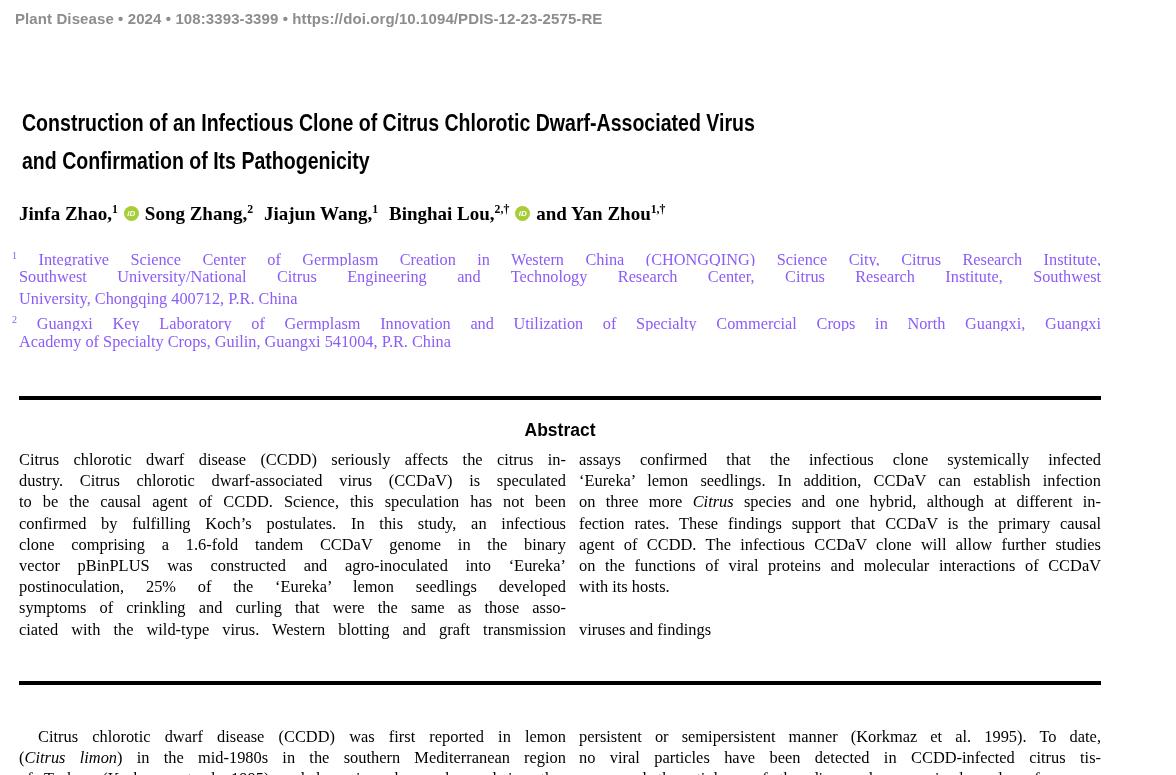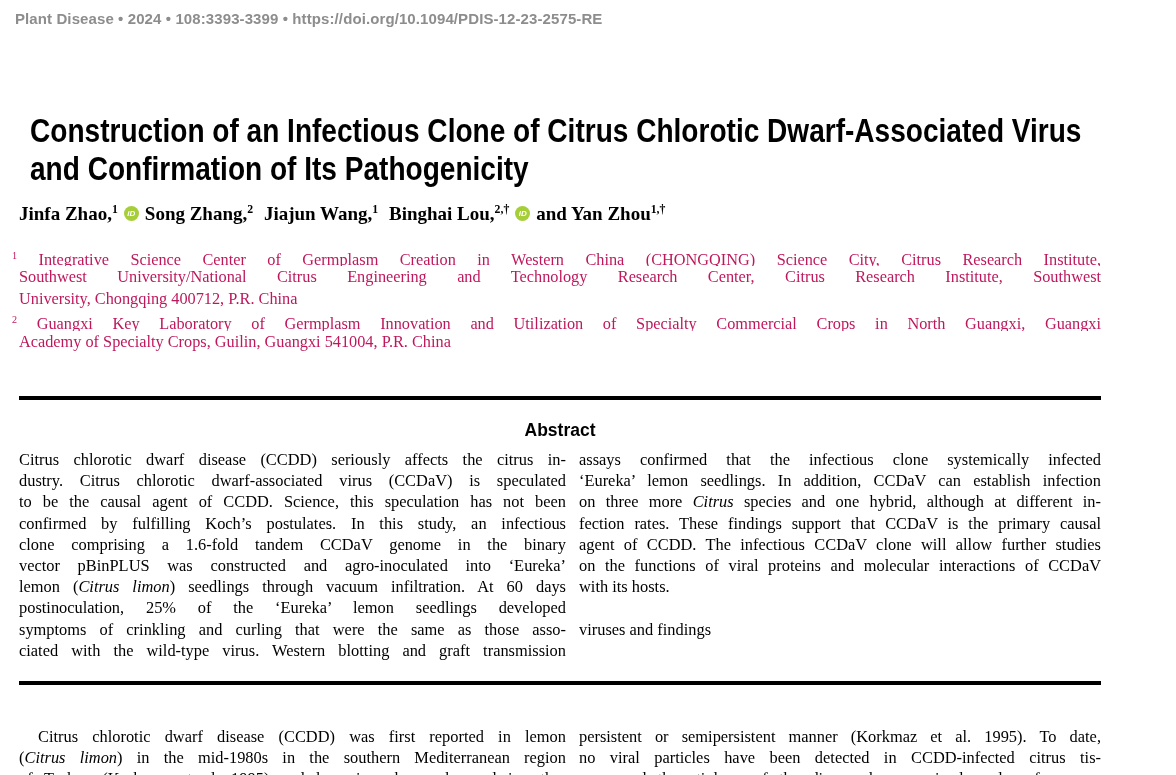--- a/index.html
+++ b/index.html
@@ -17,41 +17,41 @@
     position:absolute; left:15px; top:10px; width:1100px;
     font-family:"Liberation Sans", sans-serif;
     font-weight:bold; font-size:15px; letter-spacing:0.1px;
     white-space:nowrap;
   }
   .runhead .doi{cursor:pointer;}
   
   .title{
     position:absolute; left:18px; top:100px; width:1140px;
     font-family:"Liberation Sans", sans-serif;
-    font-weight:bold; font-size:33px; line-height:38px; color:#000;
-    margin:12px;
+    font-weight:bold; font-size:23px; line-height:38px; color:#000;
+    margin:4px;
   }
   .title .tline{display:inline-block; transform:scale(0.85,1); transform-origin:0 0; white-space:nowrap;}
   
   .authors{
     position:absolute; left:19px; top:203px; width:1100px;
     font-weight:bold; font-size:19px; color:#000; white-space:nowrap;
   }
   .authors sup{font-size:0.62em;}
   .author-seg{margin-right:6px;}
   .orcid{
     display:inline-block; width:15px; height:15px; border-radius:50%;
     color:#fff; font-family:"Liberation Sans", sans-serif; font-weight:bold;
     font-size:8px; line-height:15px; text-align:center;
     vertical-align:4px; margin-right:6px; margin-left:0px;font-style:italic;
   }
   
   .affils{
     position:absolute; left:12px; top:245px; width:1089px;
-    font-size:16.3px; line-height:21.4px; color:#be185d;
+    font-size:16.3px; line-height:21.4px; color:#8b5cf6;
   }
   .affils sup{font-size:0.62em;}
   .affil-line{height:21.4px; overflow:hidden;}
   .cont{padding-left:7px;}
   .jline{text-align:justify; text-align-last:justify;}
   .lline{text-align:left; text-align-last:left;}
   
   .rule{position:absolute; left:19px; width:1082px; height:4px;}
   .rule-top{top:396px;}
   .rule-bottom{top:681px;}
@@ -108,21 +108,20 @@
   <div class="abs-head">Abstract</div>
 
   <div class="cols cols-abstract">
     <div class="col-left">
       <div class="tline-row jline">Citrus chlorotic dwarf disease (CCDD) seriously affects the citrus in-</div>
       <div class="tline-row jline">dustry. Citrus chlorotic dwarf-associated virus (CCDaV) is speculated</div>
       <div class="tline-row jline">to be the causal agent of CCDD. Science, this speculation has not been</div>
       <div class="tline-row jline">confirmed by fulfilling Koch’s postulates. In this study, an infectious</div>
       <div class="tline-row jline">clone comprising a 1.6-fold tandem CCDaV genome in the binary</div>
       <div class="tline-row jline">vector pBinPLUS was constructed and agro-inoculated into ‘Eureka’</div>
-      <div class="tline-row jline">lemon (<i>Citrus limon</i>) seedlings through vacuum infiltration. At 60 days</div>
       <div class="tline-row jline">postinoculation, 25% of the ‘Eureka’ lemon seedlings developed</div>
       <div class="tline-row jline">symptoms of crinkling and curling that were the same as those asso-</div>
       <div class="tline-row jline">ciated with the wild-type virus. Western blotting and graft transmission</div>
     </div>
     <div class="col-right">
       <div class="tline-row jline">assays confirmed that the infectious clone systemically infected</div>
       <div class="tline-row jline">‘Eureka’ lemon seedlings. In addition, CCDaV can establish infection</div>
       <div class="tline-row jline">on three more <i>Citrus</i> species and one hybrid, although at different in-</div>
       <div class="tline-row jline">fection rates. These findings support that CCDaV is the primary causal</div>
       <div class="tline-row jline">agent of CCDD. The infectious CCDaV clone will allow further studies</div>

